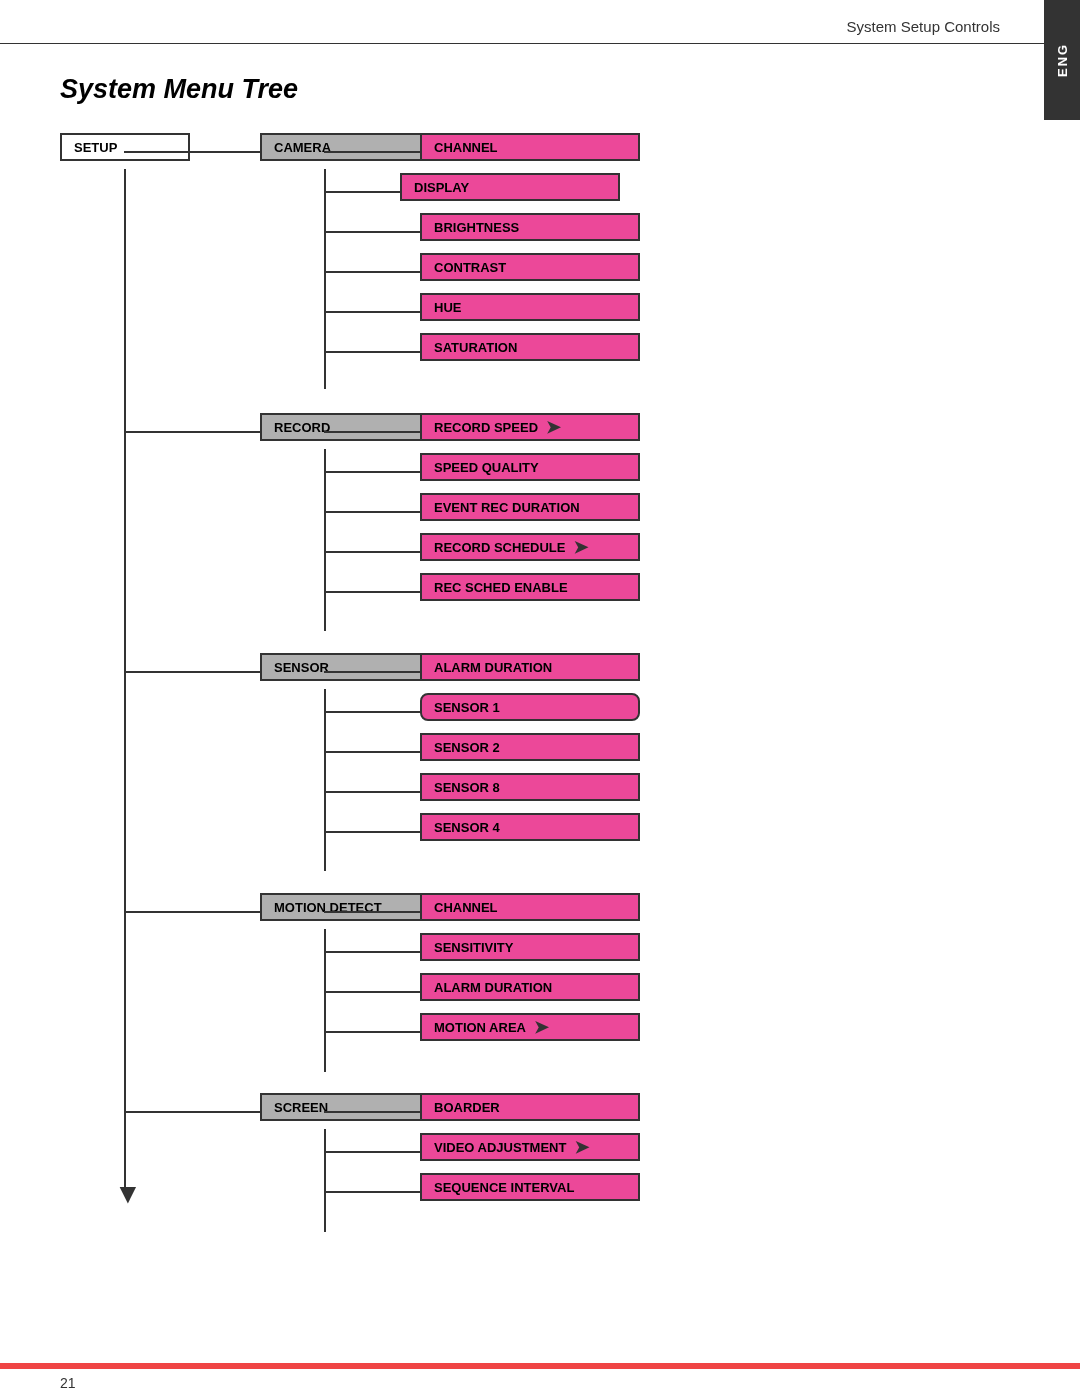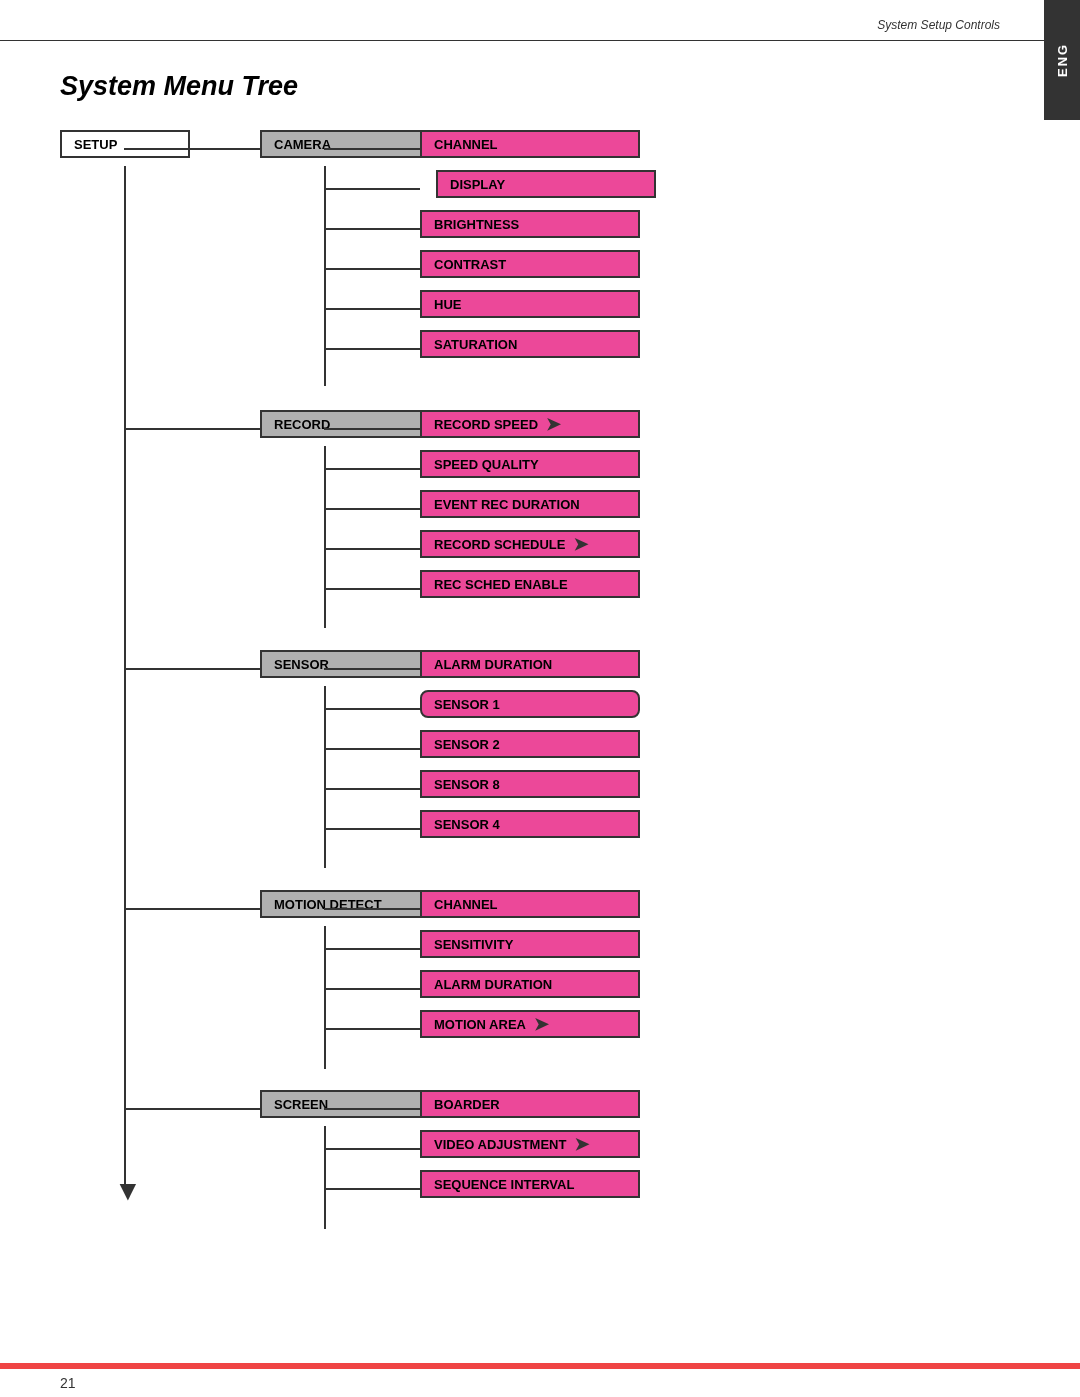--- a/index.html
+++ b/index.html
@@ -13,22 +13,21 @@
 
     
     .top-bar {
       display: flex;
       justify-content: flex-end;
       align-items: center;
       padding: 18px 80px 8px 0;
       border-bottom: 1px solid #333;
     }
     .top-bar-title {
-      font-style: italic;
-      font-size: 12px;
+      font-size: 15px;
       color: #333;
     }
     .eng-tab {
       position: absolute;
       top: 0;
       right: 0;
       width: 36px;
       background: #333;
       color: #fff;
       font-size: 13px;
@@ -146,21 +145,21 @@
     </div>
 
     <div style="position:absolute; left:264px; top:36px; width:2px; height:220px; background:#333;"></div>
 
     <div style="position:absolute; left:264px; top:18px; width:96px; height:2px; background:#333;"></div>
     <div class="box leaf" style="position:absolute; left:360px; top:0; min-width:220px;">
       <span>CHANNEL</span>
     </div>
 
     <div style="position:absolute; left:264px; top:58px; width:96px; height:2px; background:#333;"></div>
-    <div class="box leaf" style="position:absolute; left:376px; top:40px; min-width:220px;">
+    <div class="box leaf" style="position:absolute; left:340px; top:40px; min-width:220px;">
       <span>DISPLAY</span>
     </div>
 
     <div style="position:absolute; left:264px; top:98px; width:96px; height:2px; background:#333;"></div>
     <div class="box leaf" style="position:absolute; left:360px; top:80px; min-width:220px;">
       <span>BRIGHTNESS</span>
     </div>
 
     <div style="position:absolute; left:264px; top:138px; width:96px; height:2px; background:#333;"></div>
     <div class="box leaf" style="position:absolute; left:360px; top:120px; min-width:220px;">

